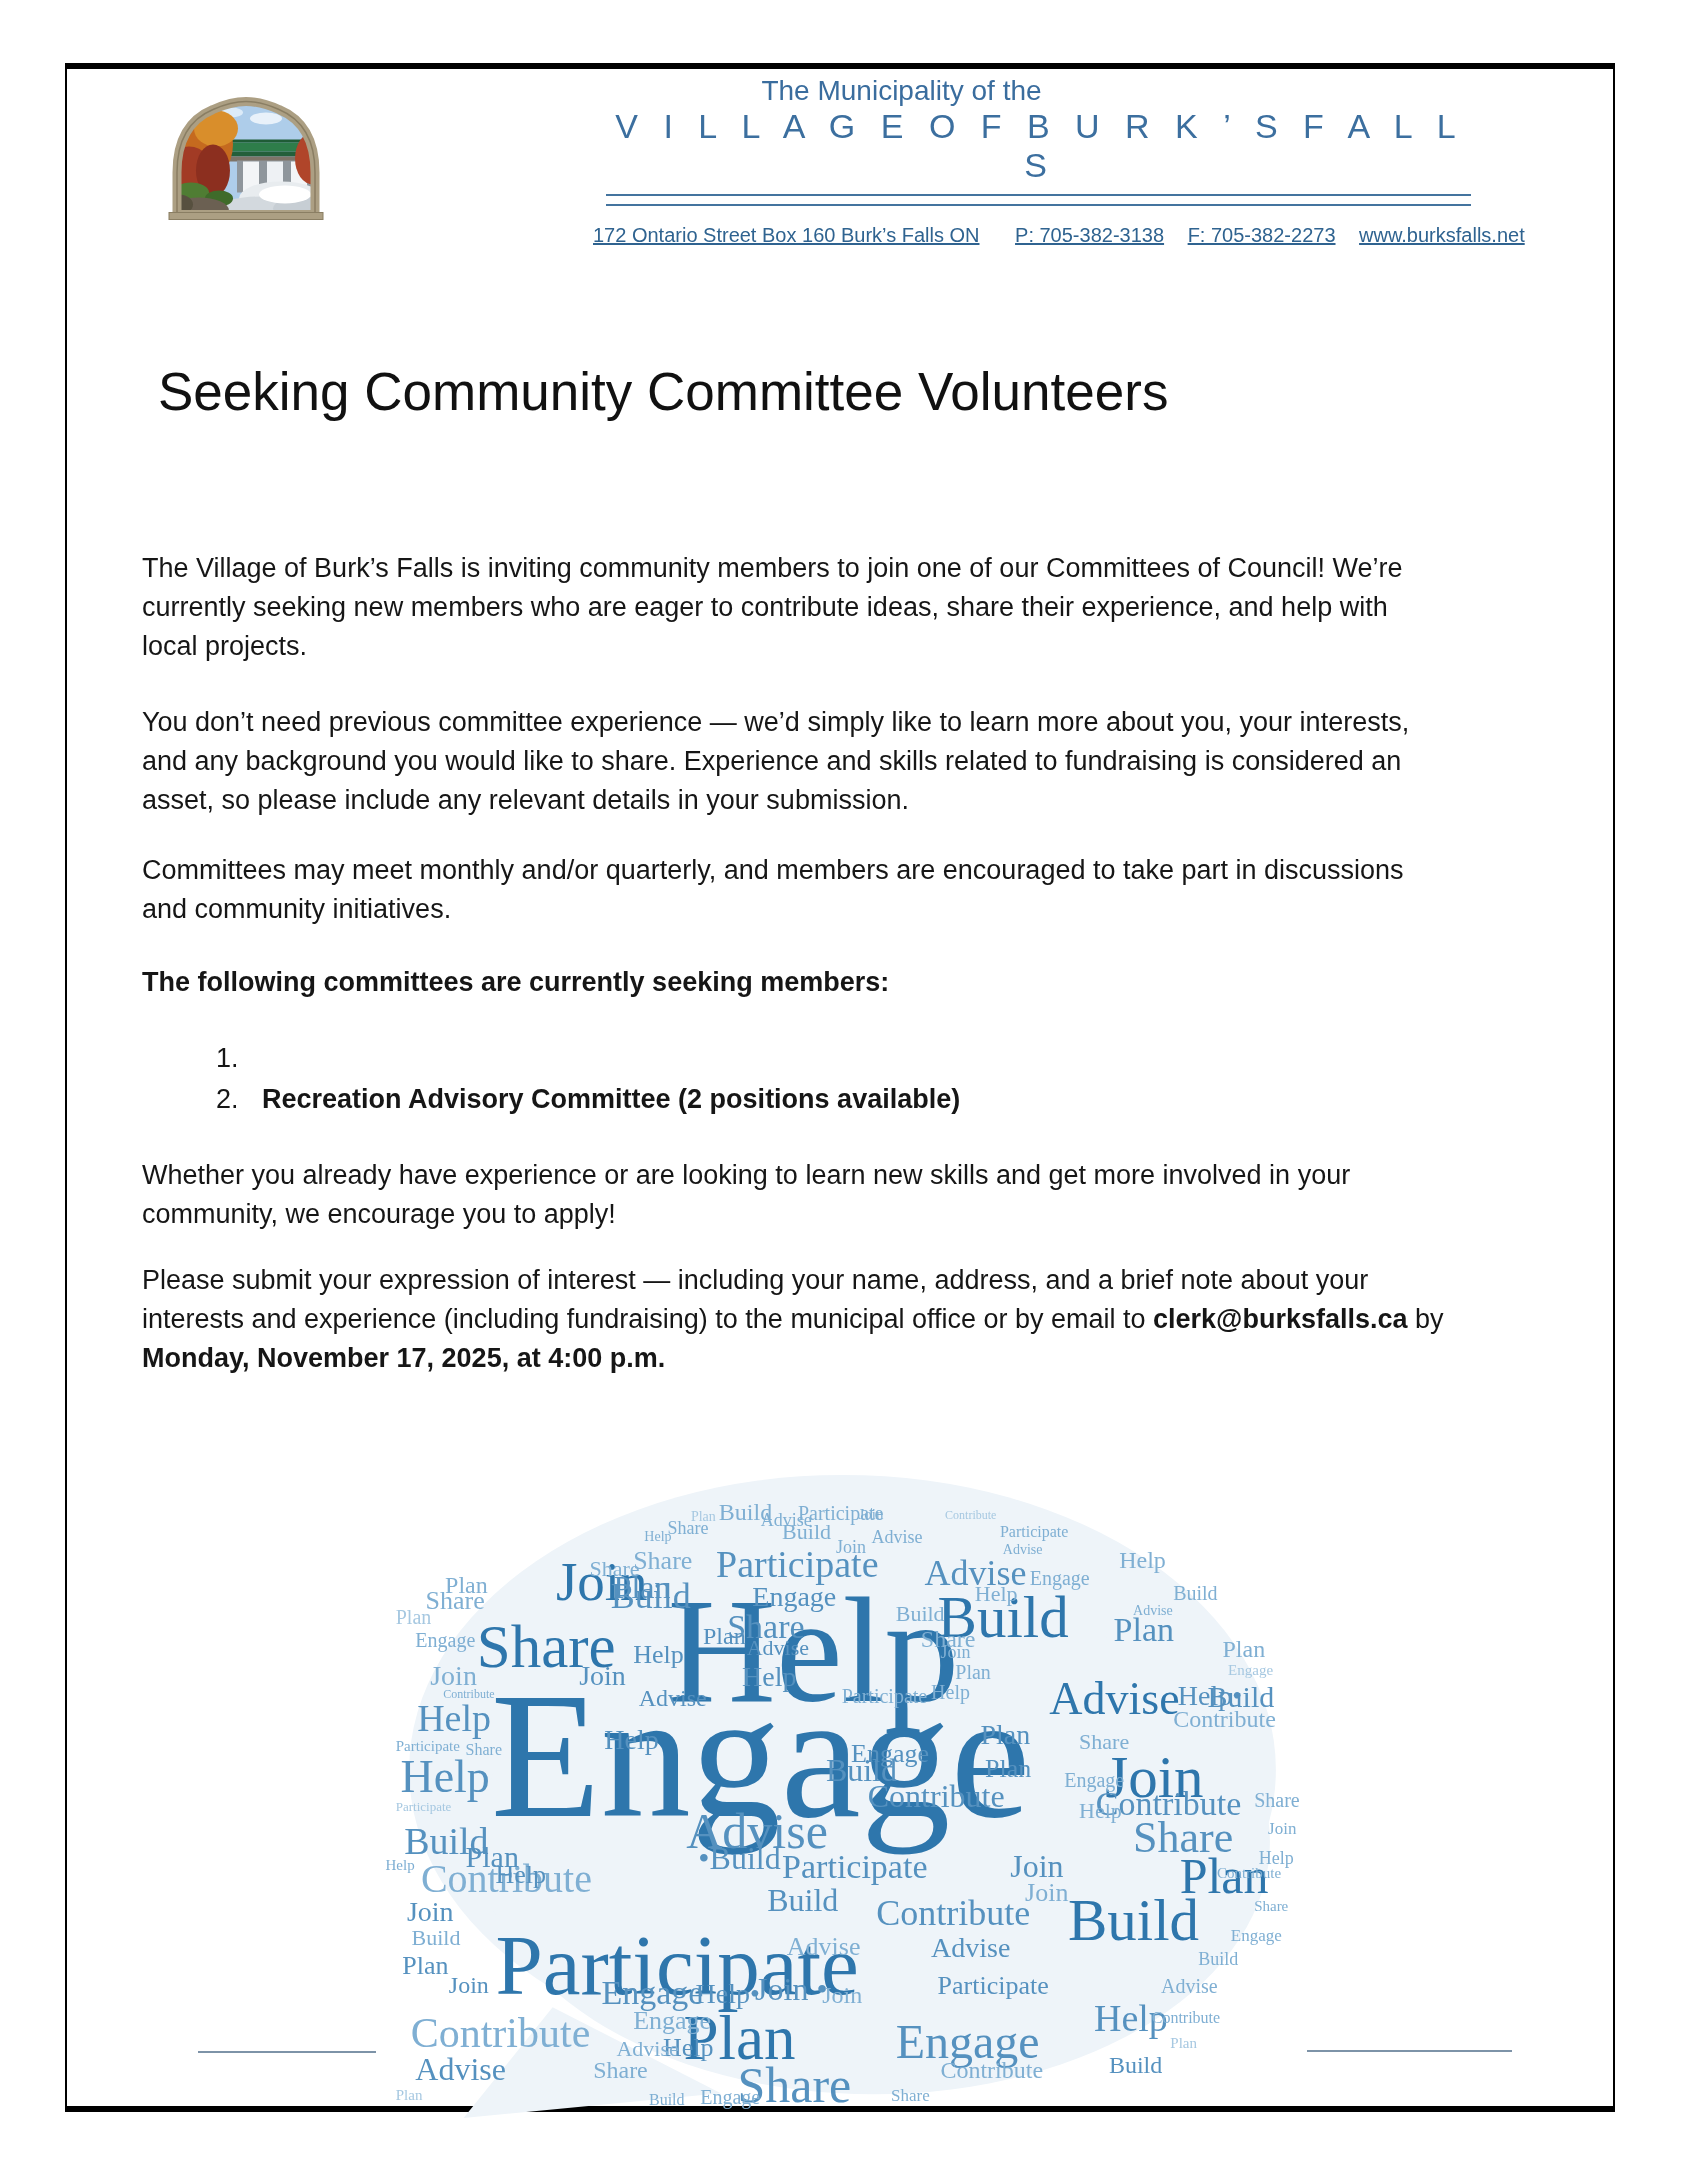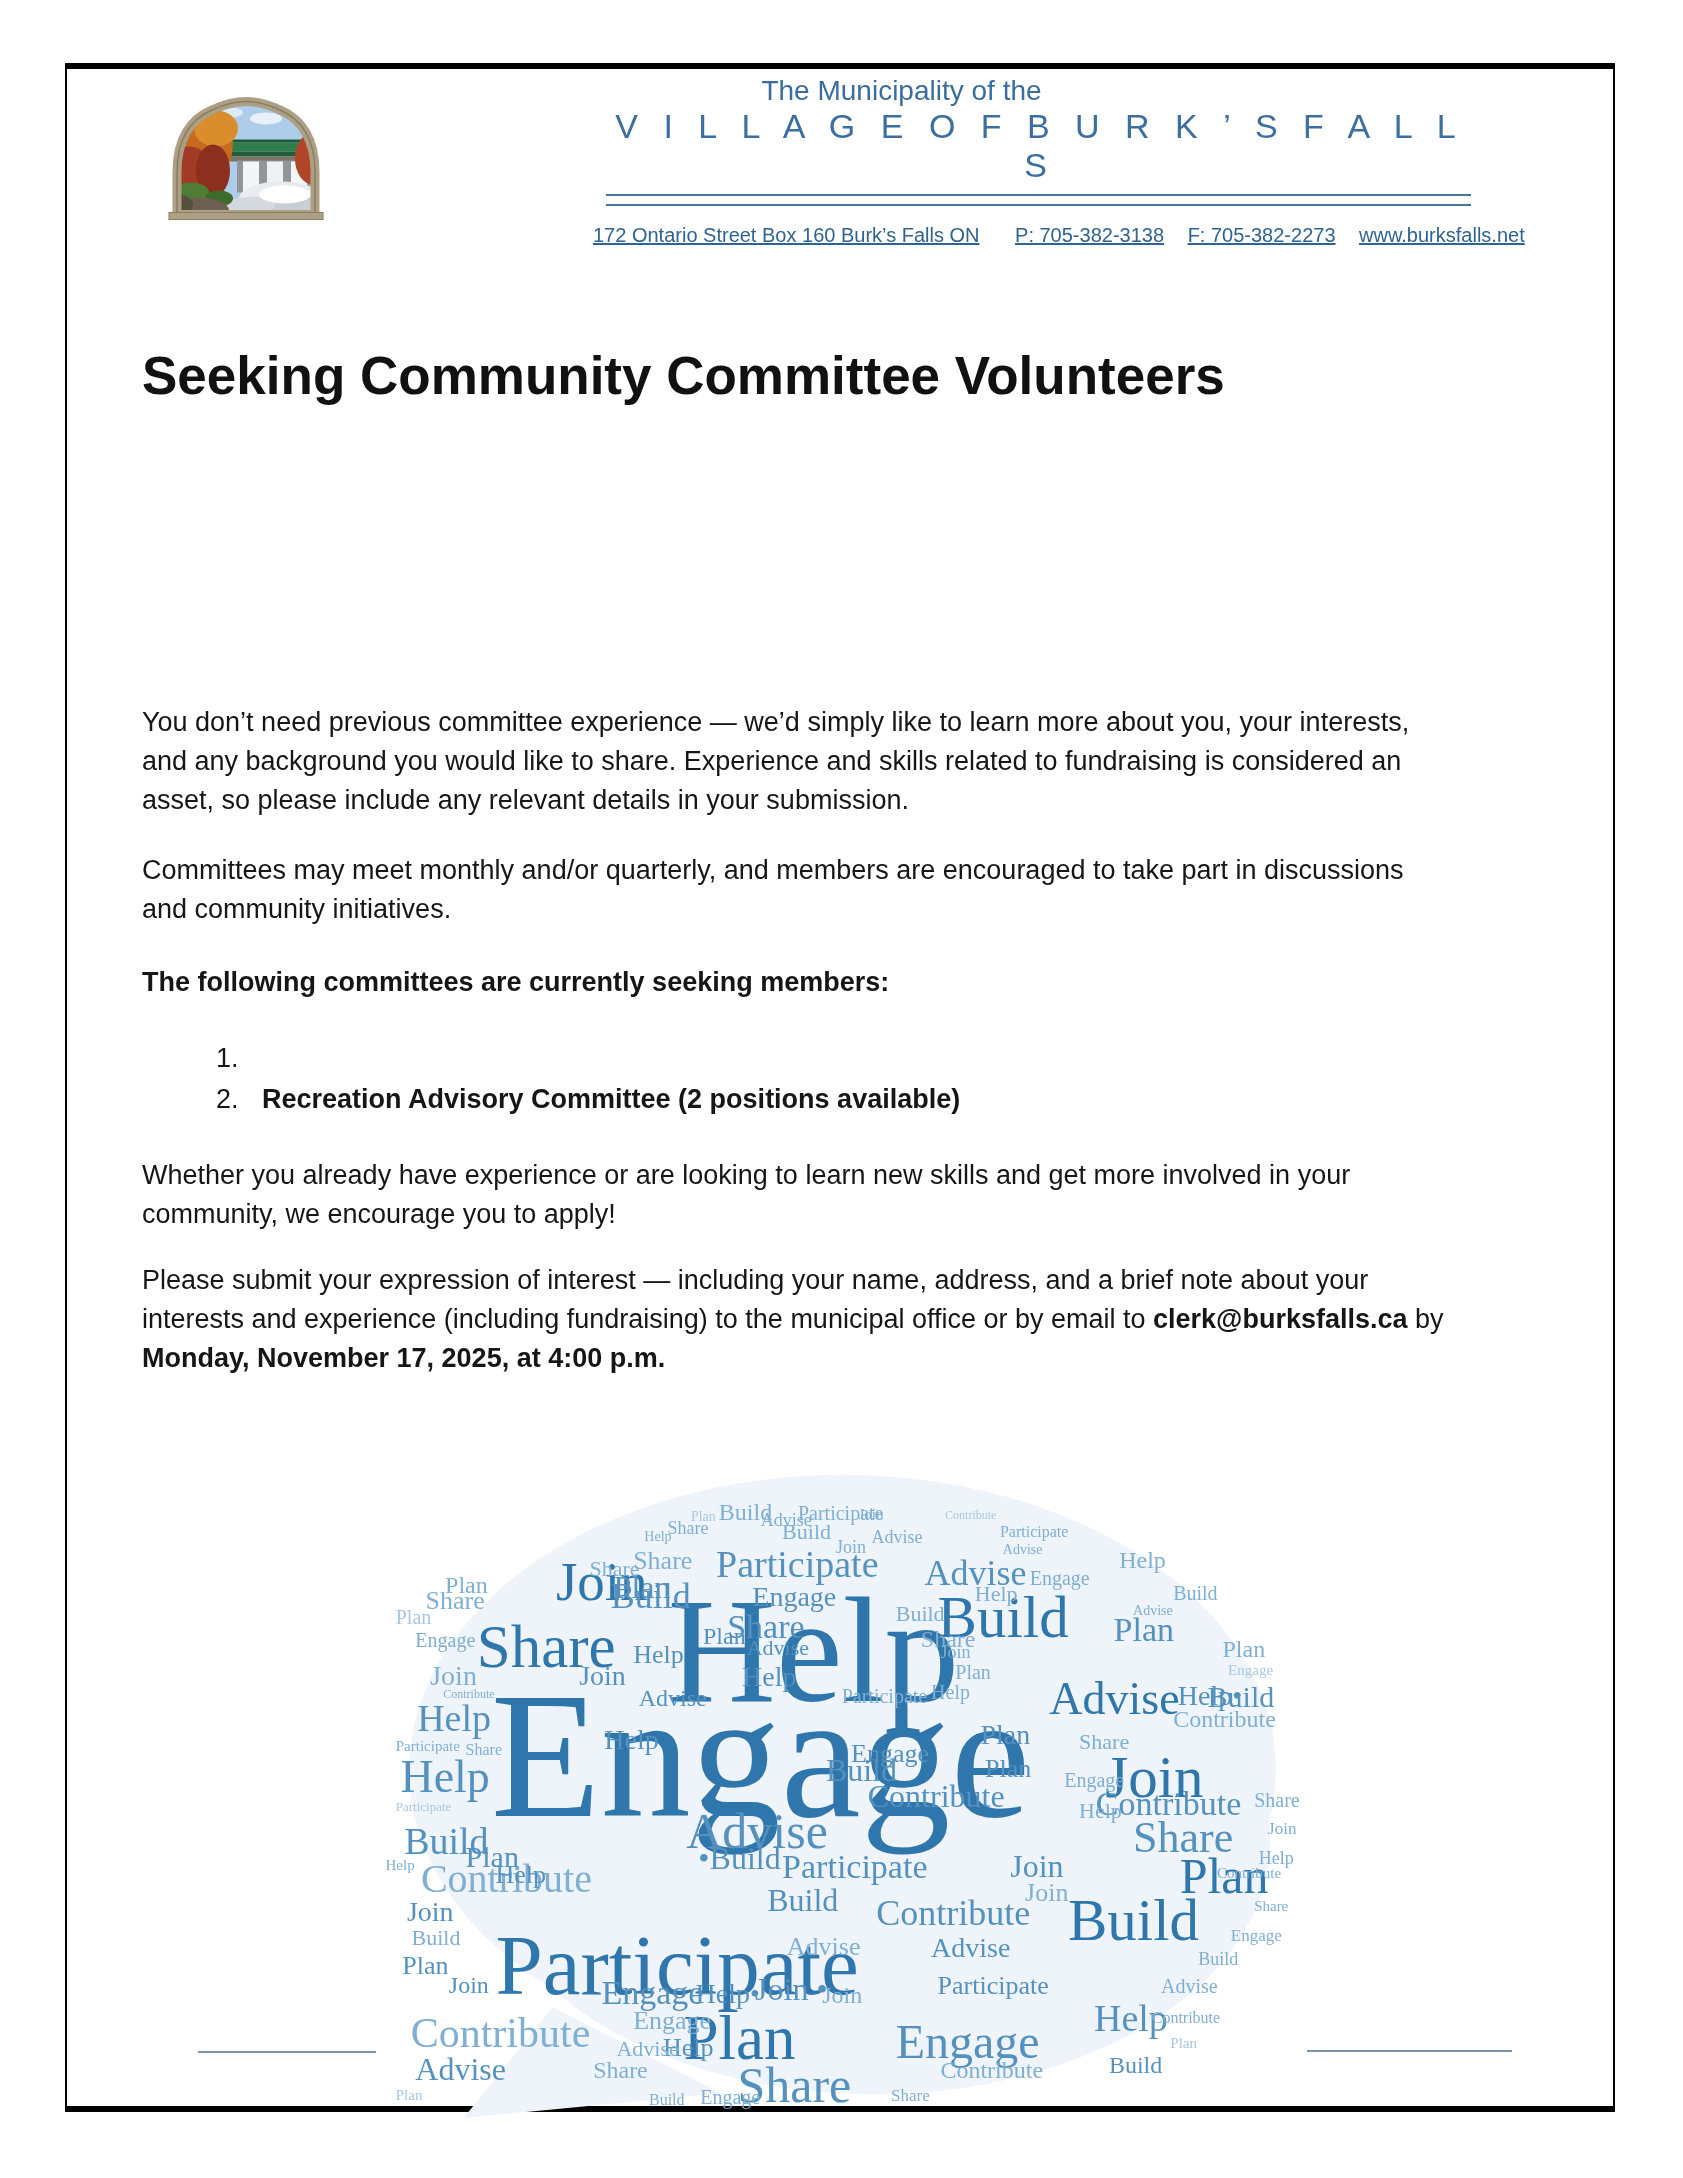--- a/index.html
+++ b/index.html
@@ -101,22 +101,25 @@
   <div class="rule rule-a"></div>
   <div class="rule rule-b"></div>
 
   <div class="address-line">
     <span class="gap-lg">172 Ontario Street Box 160 Burk’s Falls ON</span>
     <span>P: 705-382-3138</span>
     <span>F: 705-382-2273</span>
     <span>www.burksfalls.net</span>
   </div>
 
-  <h1 class="doc-title" style="margin:0;font-weight:700;">Seeking Community Committee Volunteers</h1>
-
+  <h1 class="doc-title" style="margin:16px;font-weight:400;">Seeking Community Committee Volunteers</h1>
+
+  <div class="para p-1">The Village of Burk’s Falls is inviting community members to join one of our Committees of Council! We’re
+currently seeking new members who are eager to contribute ideas, share their experience, and help with
+local projects.</div>
   <div class="para p-2">You don’t need previous committee experience — we’d simply like to learn more about you, your interests,
 and any background you would like to share. Experience and skills related to fundraising is considered an
 asset, so please include any relevant details in your submission.</div>
   <div class="para p-3">Committees may meet monthly and/or quarterly, and members are encouraged to take part in discussions
 and community initiatives.</div>
   <div class="para bold p-heading">The following committees are currently seeking members:</div>
 
   <div class="committee-list">
       <div class="committee-item">
         <span class="num">1.</span>

